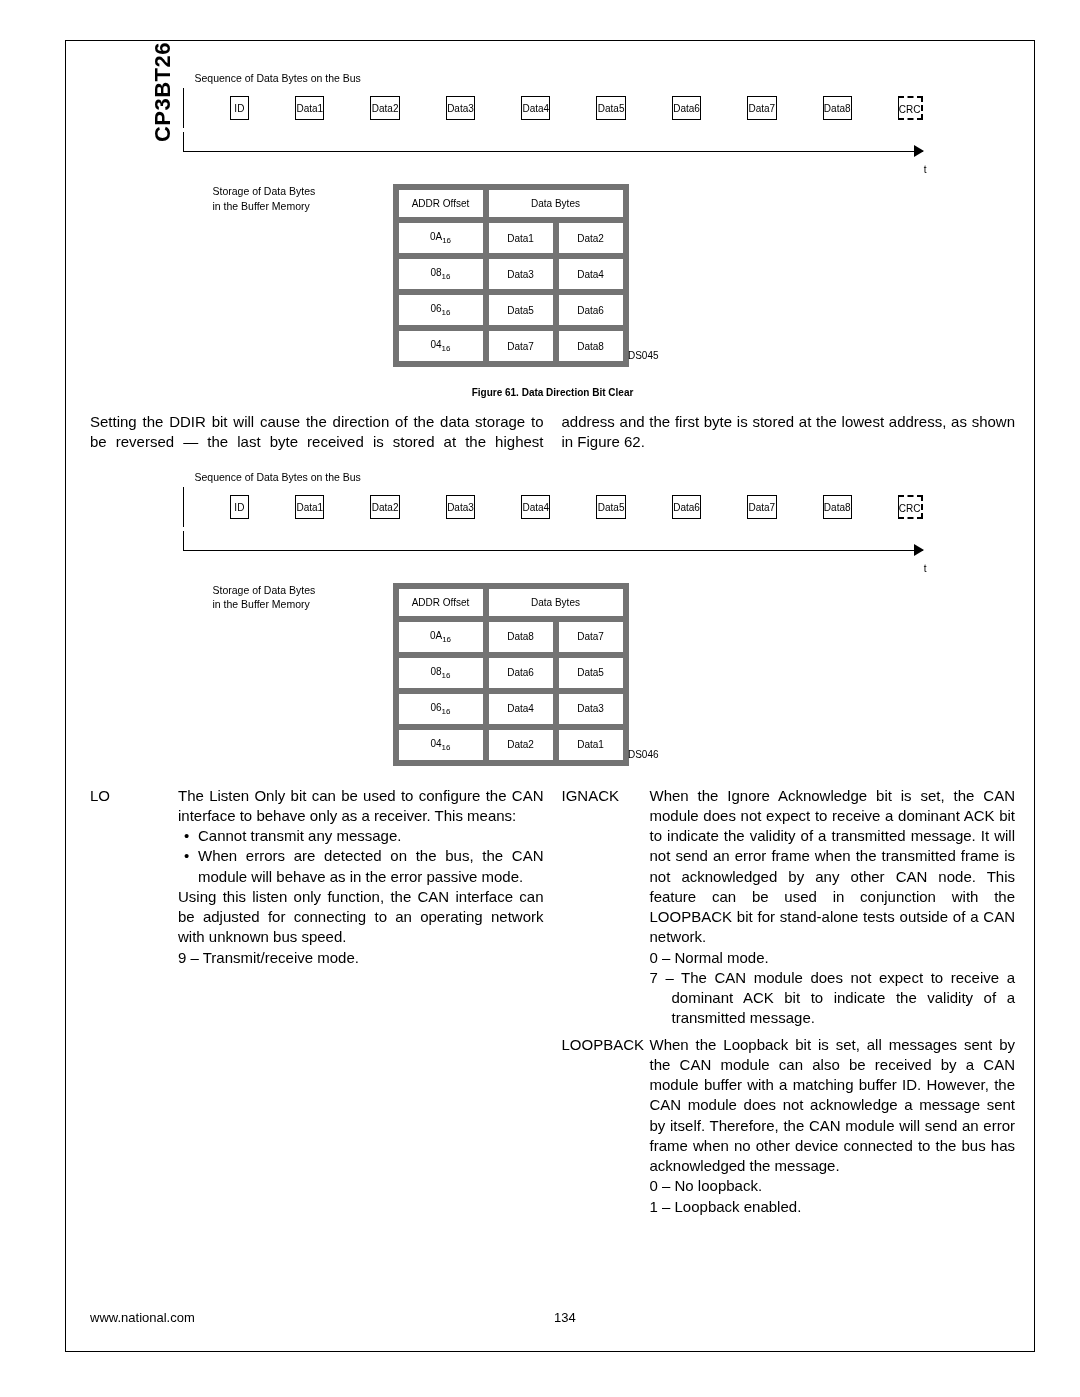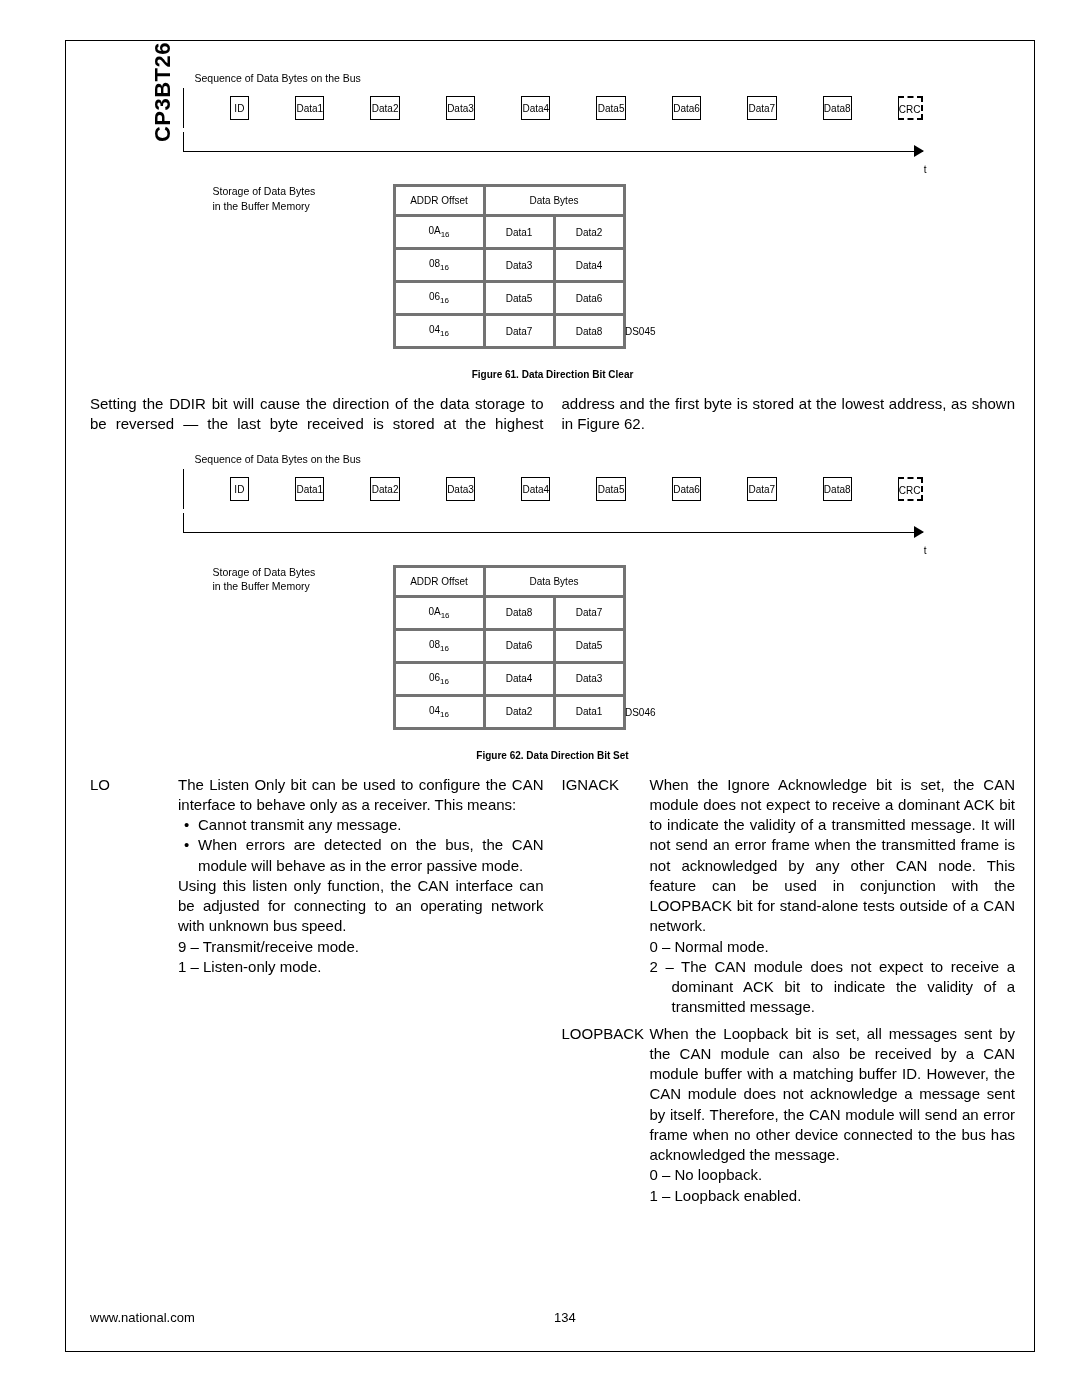--- a/index.html
+++ b/index.html
@@ -68,29 +68,29 @@
     border-top:6px solid transparent;
     border-bottom:6px solid transparent;
   }
   .arrow-line .t {
     position:absolute; right:-4px; bottom:-24px; font-size:10px;
   }
   .mem-row { display:flex; margin-top:32px; }
   .mem-label { font-size:10.5px; width:210px; padding-left:30px; line-height:1.4; }
   .mem-table { border-collapse:collapse; font-size:10px; }
   .mem-table th, .mem-table td {
-    border:3px solid #737373; text-align:center;
+    border:6px solid #737373; text-align:center;
     height:26px; padding:8px;
   }
   .mem-table th.h1 { width:90px; font-weight:normal;}
   .mem-table th.h2 { width:140px; font-weight:normal;}
   .mem-table td.c1 { width:90px;}
   .mem-table td.c2 { width:70px;}
   .sub { font-size:8px; vertical-align:sub; }
-  .ds-tag { font-size:10px; position:absolute; right:-30px; bottom:12px; }
+  .ds-tag { font-size:10px; position:absolute; right:-30px; bottom:6px; }
   .fig-caption {
     text-align:center; font-weight:bold; font-size:10px;
     margin:14px 0 14px;
   }
   .paragraph {
     font-size:15px; line-height:1.35;
     column-count:2; column-gap:18px;
     text-align:justify;
     margin-bottom:18px;
   }
@@ -231,45 +231,43 @@
                 <td class="c1"><span>04</span><span class="sub">16</span></td>
                 <td class="c2">Data2</td>
                 <td class="c2">Data1</td>
               </tr>
         </tbody>
           </table>
         <div class="ds-tag">DS046</div>
       </div>
     </div>
   </div>
-  <div class="fig-caption">Figure 62.   Data Direction Bit Set</div>
 
   <div class="defs">
     <div class="def-col">
       <div class="def-item">
         <div class="def-term">LO</div>
         <div class="def-body">
           <span>The Listen Only bit can be used to configure the CAN interface to behave only as a receiver. This means:</span>
           <ul>
             <li>Cannot transmit any message.</li>
             <li>When errors are detected on the bus, the CAN module will behave as in the error passive mode.</li>
           </ul>
           <span>Using this listen only function, the CAN interface can be adjusted for connecting to an operating network with unknown bus speed.</span>
           <div class="mode">9 – Transmit/receive mode.</div>
-          <div class="mode">1 – Listen-only mode.</div>
         </div>
       </div>
     </div>
     <div class="def-col">
       <div class="def-item">
         <div class="def-term">IGNACK</div>
         <div class="def-body">
           <span>When the Ignore Acknowledge bit is set, the CAN module does not expect to receive a dominant ACK bit to indicate the validity of a transmitted message. It will not send an error frame when the transmitted frame is not acknowledged by any other CAN node. This feature can be used in conjunction with the LOOPBACK bit for stand-alone tests outside of a CAN network.</span>
           <div class="mode">0 – Normal mode.</div>
-          <div class="mode" style="padding-left:22px;text-indent:-22px;">2 – The CAN module does not expect to receive a dominant ACK bit to indicate the validity of a transmitted message.</div>
+          <div class="mode" style="padding-left:22px;text-indent:-22px;">7 – The CAN module does not expect to receive a dominant ACK bit to indicate the validity of a transmitted message.</div>
         </div>
       </div>
       <div class="def-item">
         <div class="def-term">LOOPBACK</div>
         <div class="def-body">
           <span>When the Loopback bit is set, all messages sent by the CAN module can also be received by a CAN module buffer with a matching buffer ID. However, the CAN module does not acknowledge a message sent by itself. Therefore, the CAN module will send an error frame when no other device connected to the bus has acknowledged the message.</span>
           <div class="mode">0 – No loopback.</div>
           <div class="mode">1 – Loopback enabled.</div>
         </div>
       </div>

